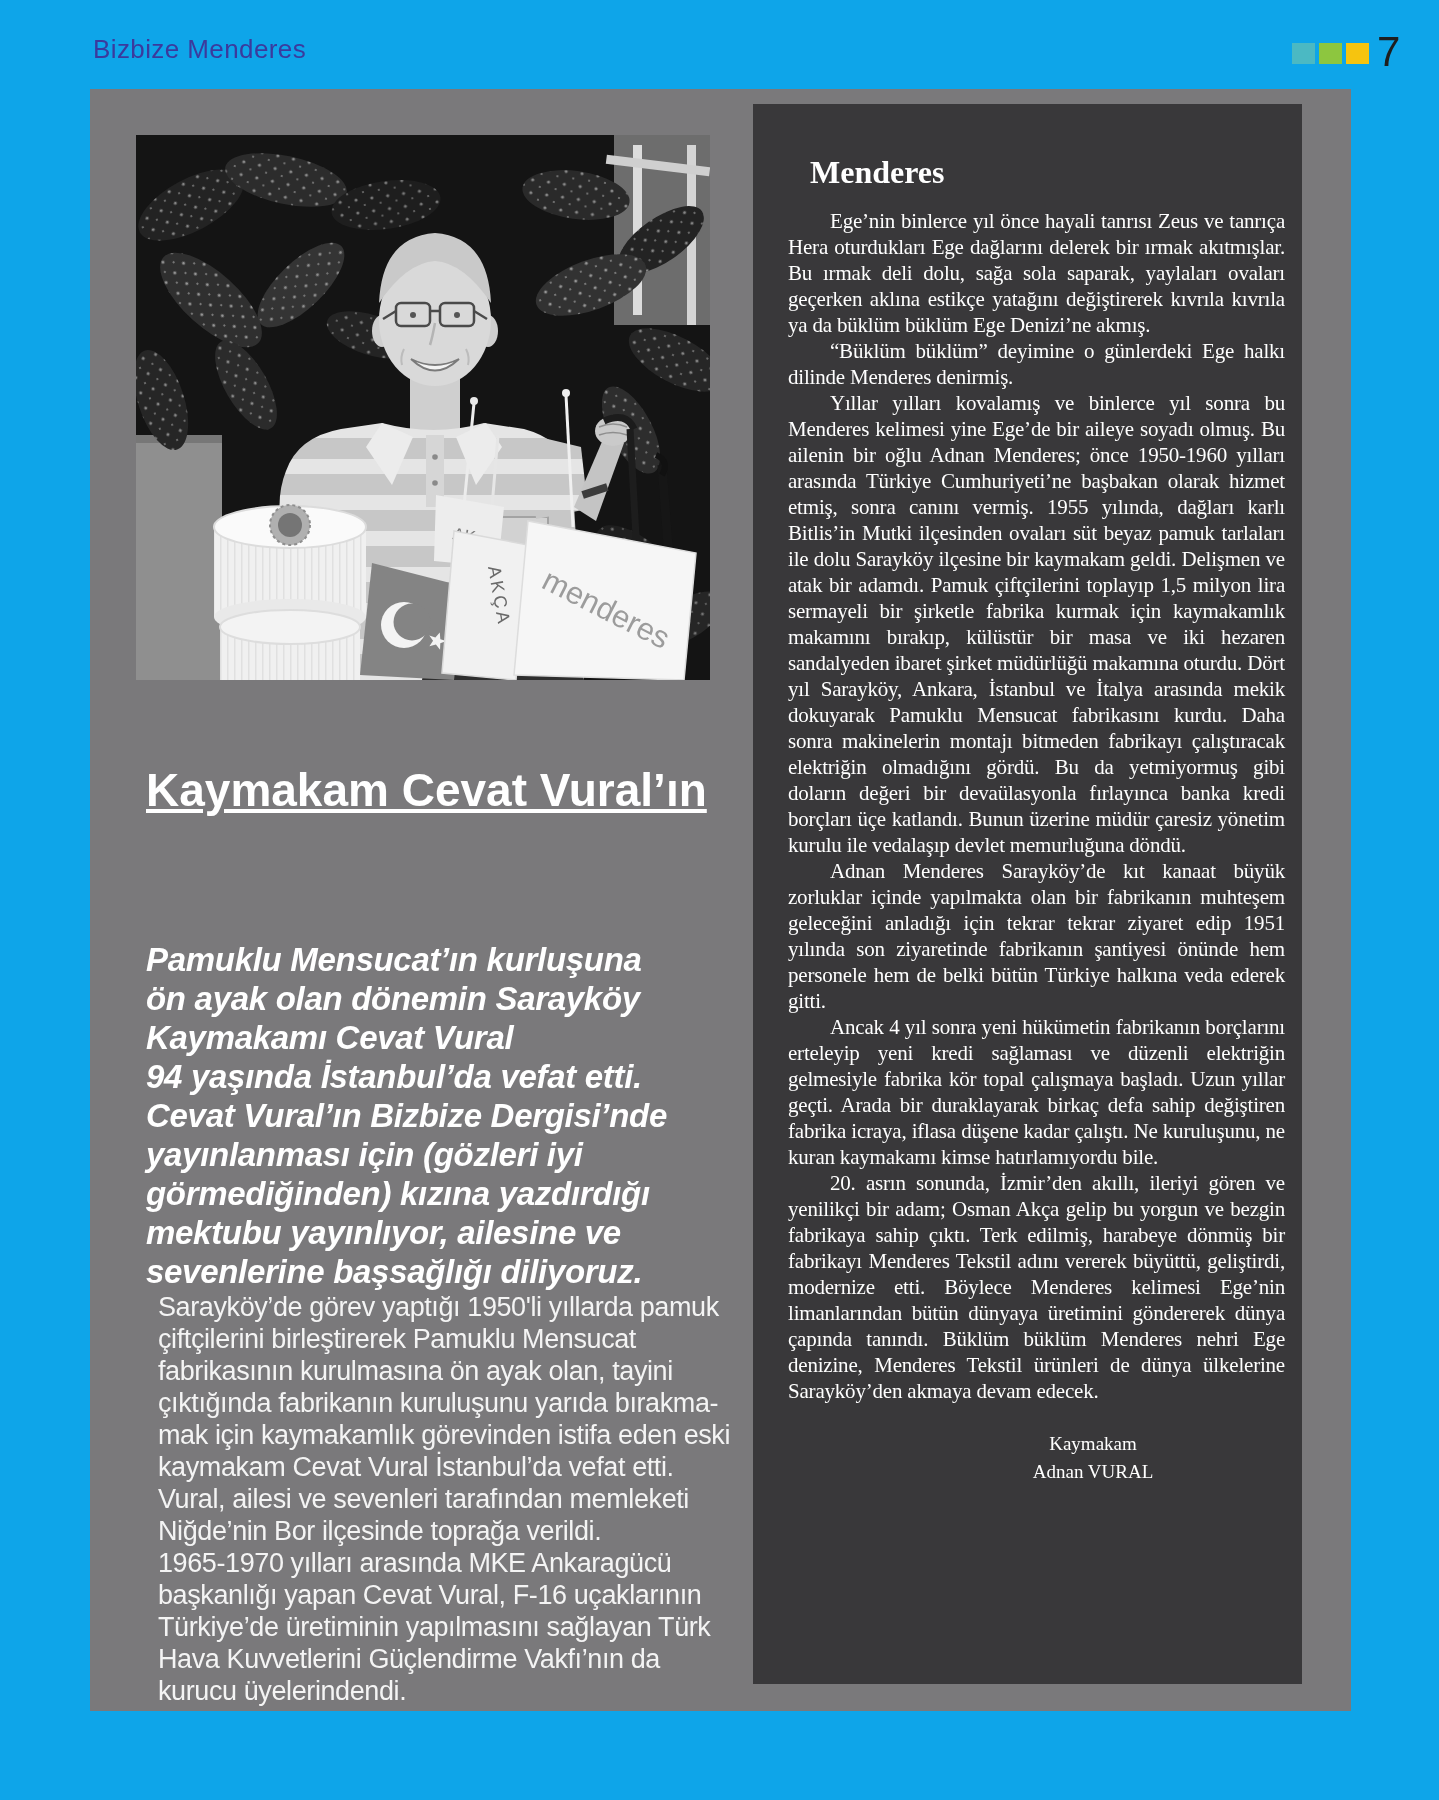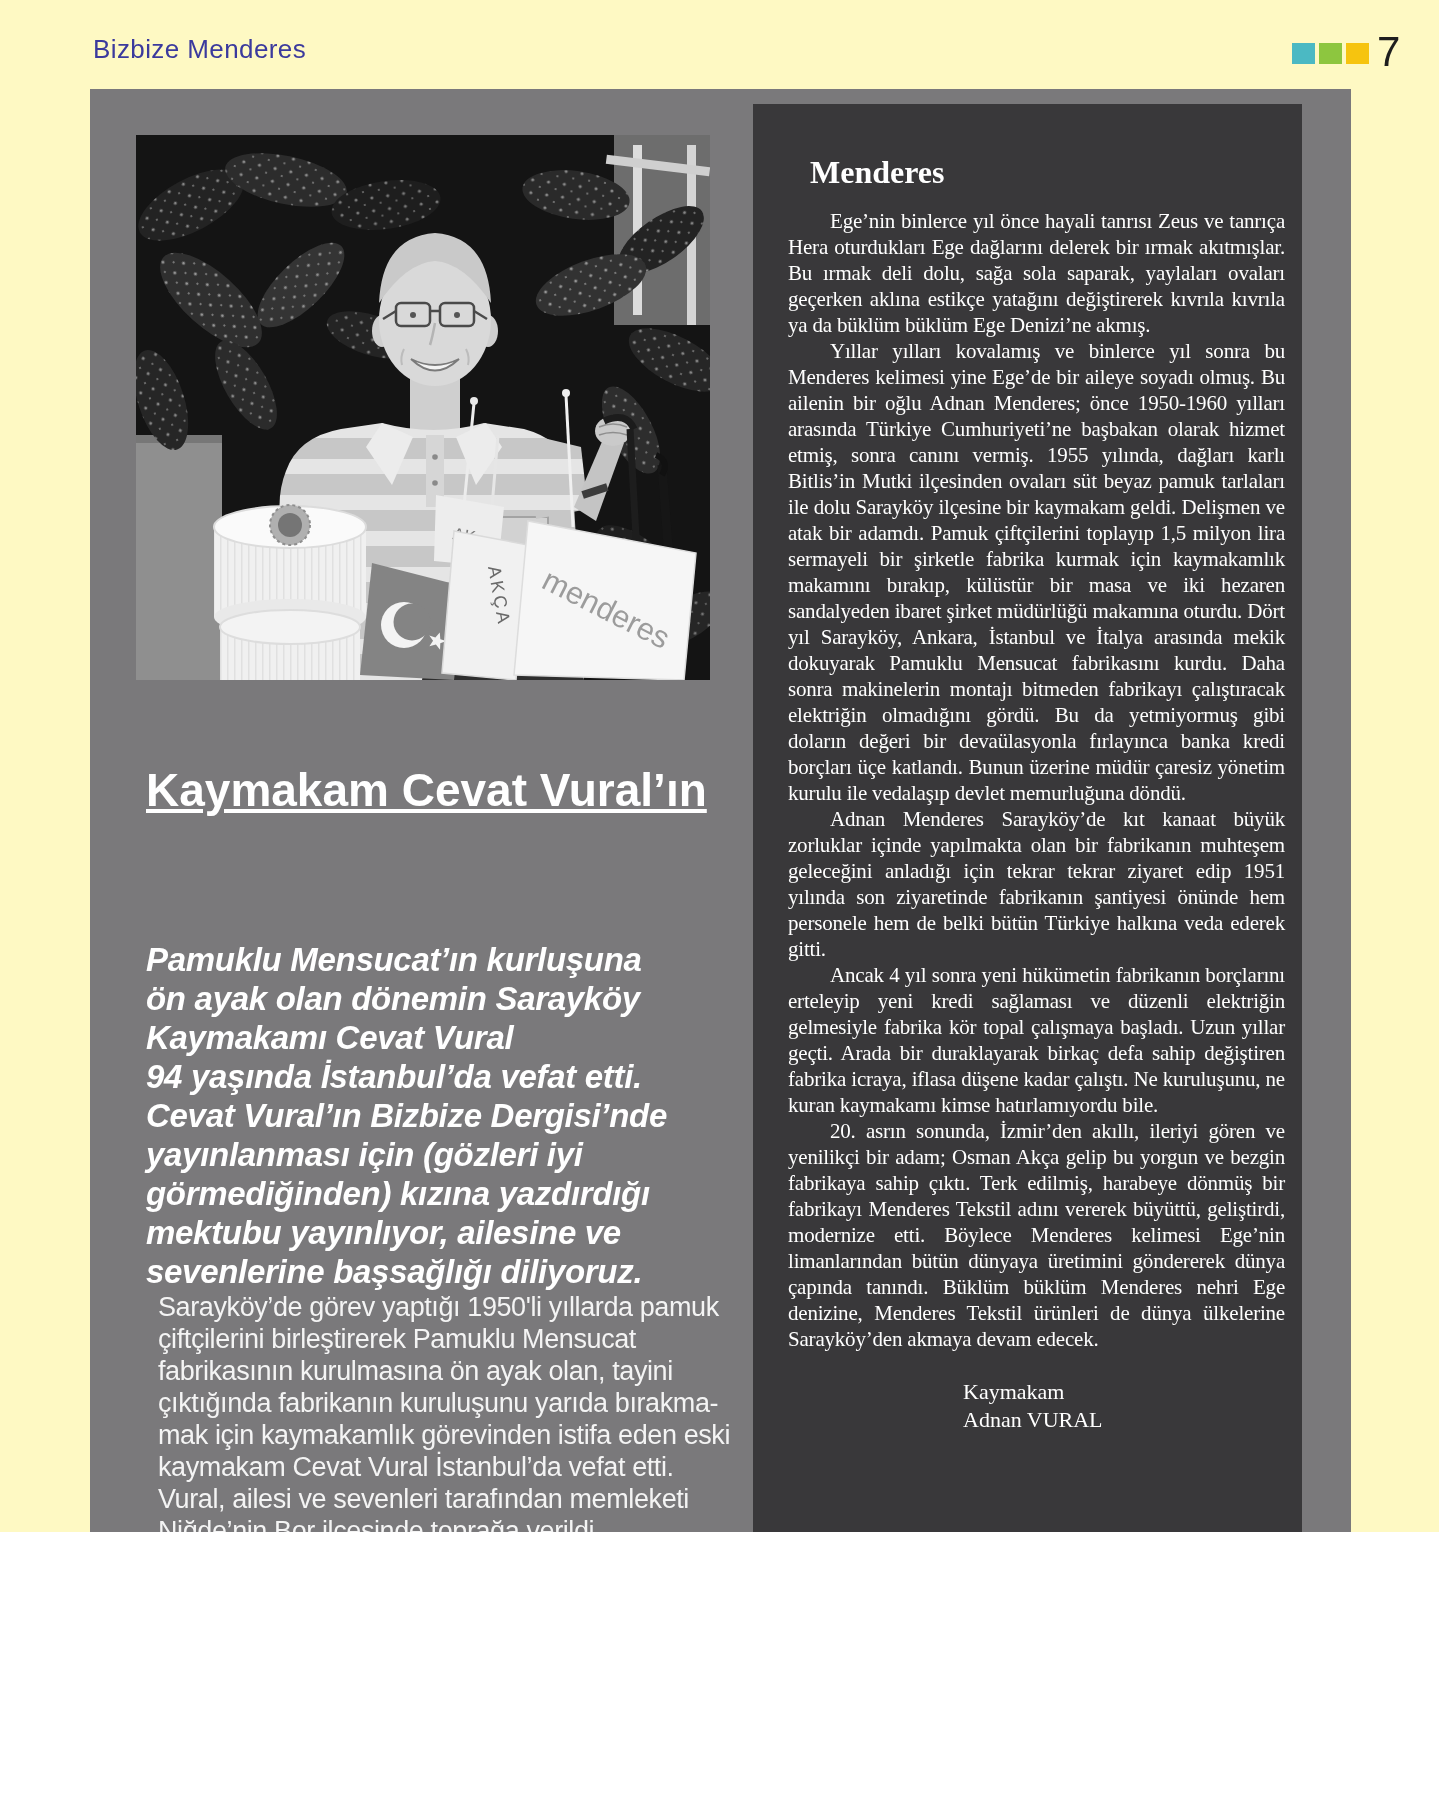--- a/index.html
+++ b/index.html
@@ -1,16 +1,16 @@
 <!DOCTYPE html>
 <html><head>
 <meta charset="utf-8">
 <style>
   html,body{margin:0;padding:0;background:#ffffff;}
-  .page{position:relative;width:1439px;height:1532px;background:#fef9c3;
+  .page{position:relative;width:1439px;height:1800px;background:#0ea5e9;
         font-family:"Liberation Sans",sans-serif;overflow:hidden;}
 
   
   .brand{position:absolute;left:93px;top:34px;font-size:26px;color:#3b3a9d;
          letter-spacing:.4px;}
   .squares{position:absolute;left:1292px;top:43px;display:flex;gap:4px;}
   .sq{width:23px;height:21px;display:inline-block;}
   .pagenum{position:absolute;left:1377px;top:28px;font-size:42px;font-weight:400;
            color:#1e1e1e;}
 
@@ -31,22 +31,22 @@
 
   
   .dark-panel{position:absolute;left:663px;top:15px;width:549px;height:1580px;
               background:#39383a;color:#ffffff;}
   .letter-heading{margin:50px 0 0 57px;font-family:"Liberation Serif",serif;
                   font-size:32px;font-weight:bold;}
   .letter-body{margin:17px 17px 0 35px;font-family:"Liberation Serif",serif;
                font-size:21px;line-height:26px;text-align:justify;
                letter-spacing:-.2px;}
   .letter-body p{margin:0;text-indent:42px;}
-  .signature{margin:26px 0 0 210px;width:260px;
-             font-family:"Liberation Serif",serif;font-size:22px;line-height:28px;}
+  .signature{margin:26px 0 0 210px;width:260px;text-align:center;
+             font-family:"Liberation Serif",serif;font-size:19px;line-height:28px;}
 </style>
 </head>
 <body>
 
 <div class="page">
 
   <div class="brand">Bizbize Menderes</div>
   <div class="squares">
     <span class="sq" style="background: rgb(75, 185, 195);"></span>
     <span class="sq" style="background: rgb(141, 198, 63);"></span>
@@ -255,20 +255,21 @@
 1965-1970 yılları arasında MKE Ankaragücü
 başkanlığı yapan Cevat Vural, F-16 uçaklarının
 Türkiye’de üretiminin yapılmasını sağlayan Türk
 Hava Kuvvetlerini Güçlendirme Vakfı’nın da
 kurucu üyelerindendi.</div>
 
     <div class="dark-panel">
       <div class="letter-heading">Menderes</div>
       <div class="letter-body">
           <p>Ege’nin binlerce yıl önce hayali tanrısı Zeus ve tanrıça Hera oturdukları Ege dağlarını delerek bir ırmak akıtmışlar. Bu ırmak deli dolu, sağa sola saparak, yaylaları ovaları geçerken aklına estikçe yatağını değiştirerek kıvrıla kıvrıla ya da büklüm büklüm Ege Denizi’ne akmış.</p>
+          <p>“Büklüm büklüm” deyimine o günlerdeki Ege halkı dilinde Menderes denirmiş.</p>
           <p>Yıllar yılları kovalamış ve binlerce yıl sonra bu Menderes kelimesi yine Ege’de bir aileye soyadı olmuş. Bu ailenin bir oğlu Adnan Menderes; önce 1950-1960 yılları arasında Türkiye Cumhuriyeti’ne başbakan olarak hizmet etmiş, sonra canını vermiş. 1955 yılında, dağları karlı Bitlis’in Mutki ilçesinden ovaları süt beyaz pamuk tarlaları ile dolu Sarayköy ilçesine bir kaymakam geldi. Delişmen ve atak bir adamdı. Pamuk çiftçilerini toplayıp 1,5 milyon lira sermayeli bir şirketle fabrika kurmak için kaymakamlık makamını bırakıp, külüstür bir masa ve iki hezaren sandalyeden ibaret şirket müdürlüğü makamına oturdu. Dört yıl Sarayköy, Ankara, İstanbul ve İtalya arasında mekik dokuyarak Pamuklu Mensucat fabrikasını kurdu. Daha sonra makinelerin montajı bitmeden fabrikayı çalıştıracak elektriğin olmadığını gördü. Bu da yetmiyormuş gibi doların değeri bir devaülasyonla fırlayınca banka kredi borçları üçe katlandı. Bunun üzerine müdür çaresiz yönetim kurulu ile vedalaşıp devlet memurluğuna döndü.</p>
           <p>Adnan Menderes Sarayköy’de kıt kanaat büyük zorluklar içinde yapılmakta olan bir fabrikanın muhteşem geleceğini anladığı için tekrar tekrar ziyaret edip 1951 yılında son ziyaretinde fabrikanın şantiyesi önünde hem personele hem de belki bütün Türkiye halkına veda ederek gitti.</p>
           <p>Ancak 4 yıl sonra yeni hükümetin fabrikanın borçlarını erteleyip yeni kredi sağlaması ve düzenli elektriğin gelmesiyle fabrika kör topal çalışmaya başladı. Uzun yıllar geçti. Arada bir duraklayarak birkaç defa sahip değiştiren fabrika icraya, iflasa düşene kadar çalıştı. Ne kuruluşunu, ne kuran kaymakamı kimse hatırlamıyordu bile.</p>
           <p>20. asrın sonunda, İzmir’den akıllı, ileriyi gören ve yenilikçi bir adam; Osman Akça gelip bu yorgun ve bezgin fabrikaya sahip çıktı. Terk edilmiş, harabeye dönmüş bir fabrikayı Menderes Tekstil adını vererek büyüttü, geliştirdi, modernize etti. Böylece Menderes kelimesi Ege’nin limanlarından bütün dünyaya üretimini göndererek dünya çapında tanındı. Büklüm büklüm Menderes nehri Ege denizine, Menderes Tekstil ürünleri de dünya ülkelerine Sarayköy’den akmaya devam edecek.</p>
         </div>
       <div class="signature">
         <div>Kaymakam</div>
         <div>Adnan VURAL</div>
       </div>
     </div>

